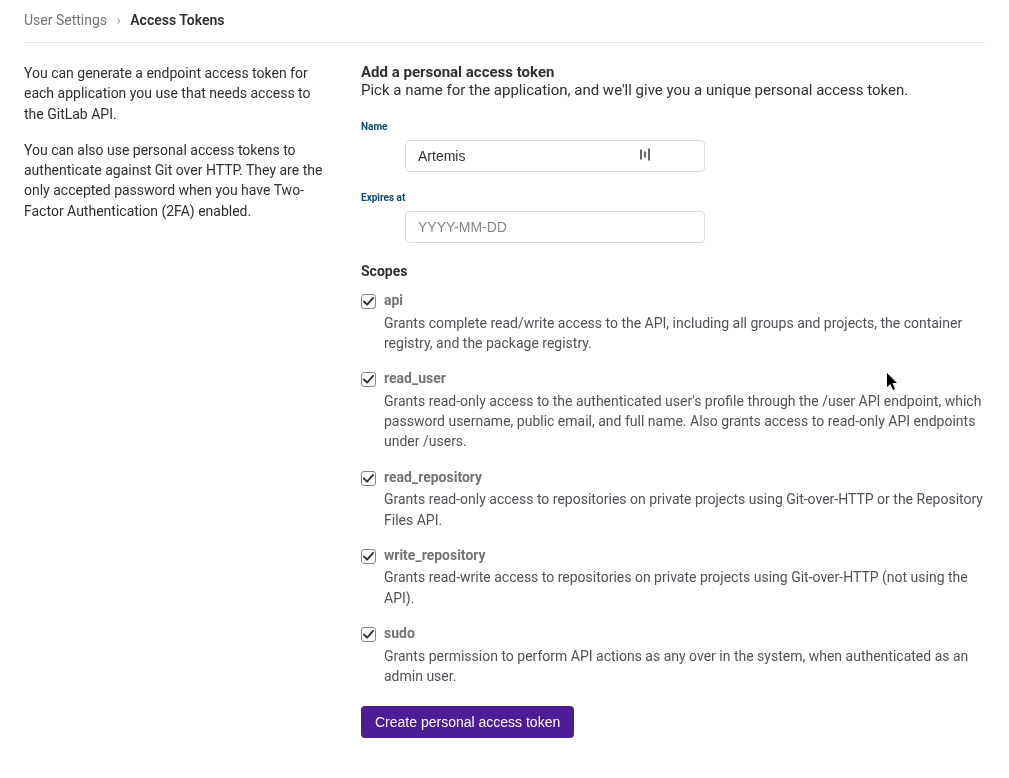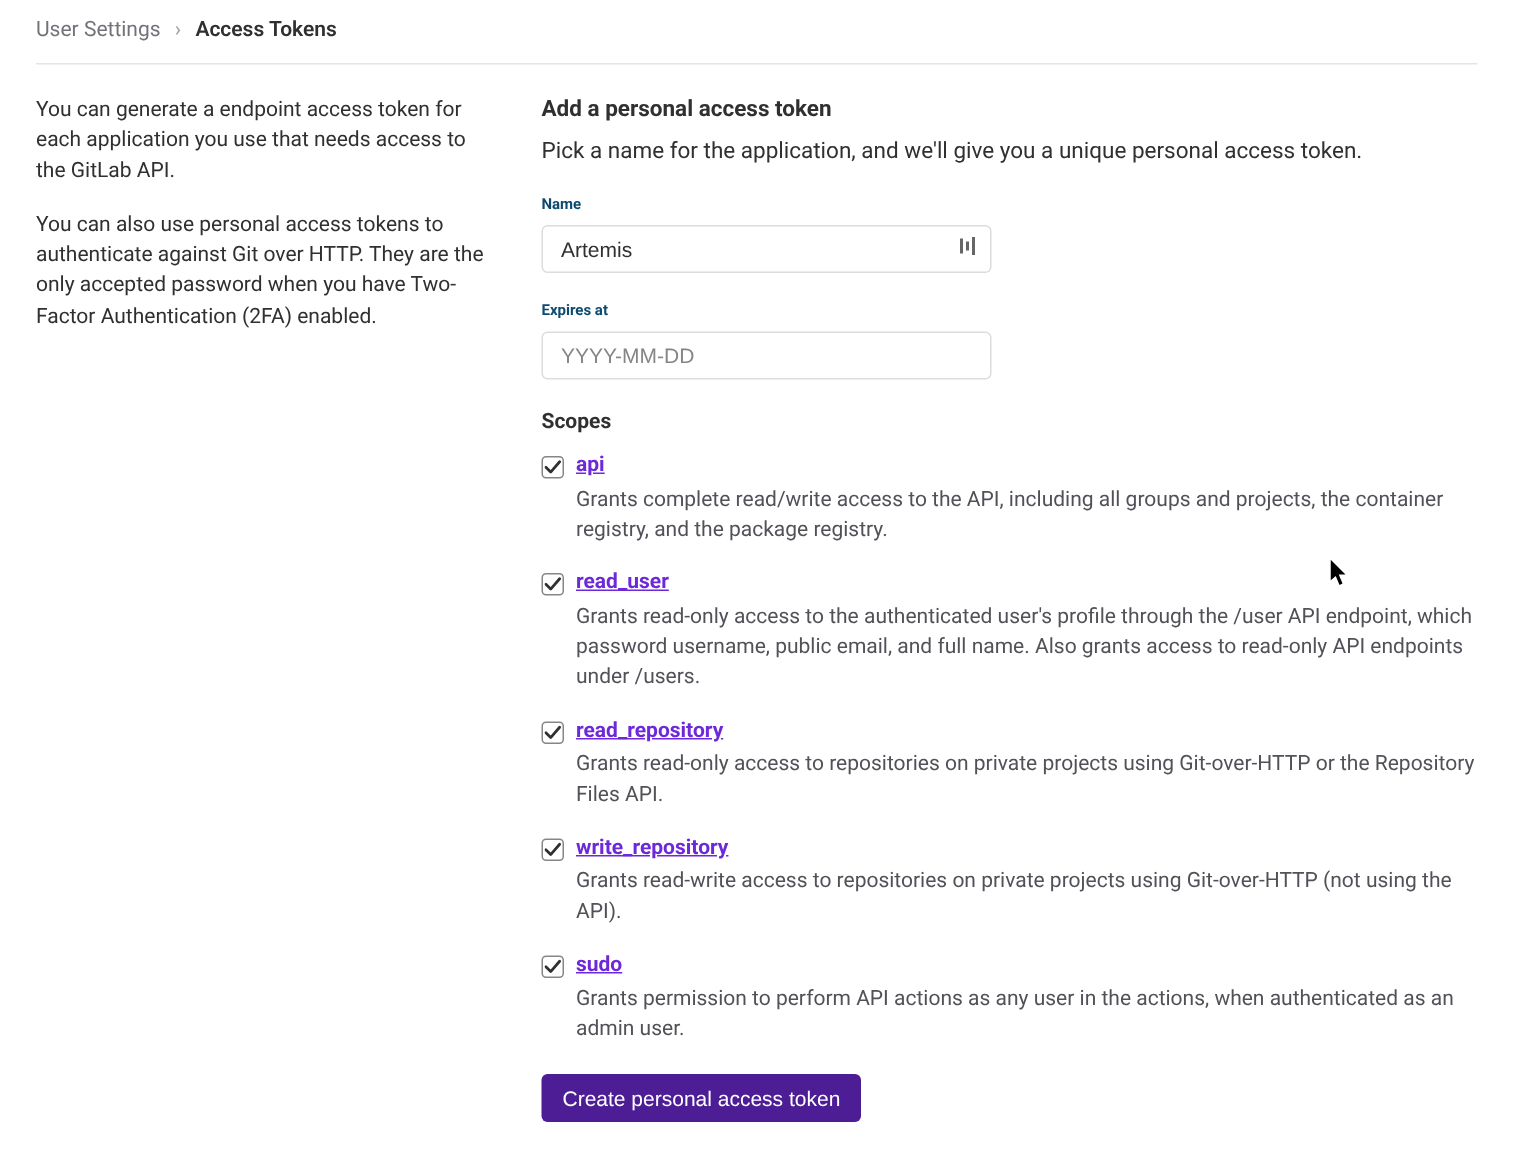--- a/index.html
+++ b/index.html
@@ -48,21 +48,21 @@
       line-height: 1.45;
       color: #303030;
       margin-bottom: 16px;
     }
     .main {
       flex: 1;
     }
     .main h2 {
       font-size: 15px;
       font-weight: 700;
-      margin-bottom: 10px;
+      margin-bottom: 0;
       color: #303030;
     }
     .main .intro {
       font-size: 15px;
       color: #303030;
       margin-bottom: 22px;
     }
     .form-group {
       margin-bottom: 20px;
     }
@@ -78,20 +78,21 @@
       width: 300px;
     }
     input[type="text"] {
       width: 100%;
       padding: 7px 30px 7px 12px;
       font-size: 14px;
       border: 1px solid #dcdcde;
       border-radius: 4px;
       background: #fff;
       color: #303030;
+      margin-left: 44px;
     }
     input[type="text"]::placeholder {
       color: #868686;
     }
     .input-icon {
       position: absolute;
       right: 8px;
       top: 50%;
       transform: translateY(-50%);
       pointer-events: none;
@@ -123,23 +124,22 @@
     .scope-checkbox svg {
       width: 11px;
       height: 11px;
     }
     .scope-text {
       flex: 1;
     }
     .scope-name {
       font-weight: 700;
       font-size: 14px;
-      color: #6d28d9;
+      color: #737373;
       line-height: 1.4;
-      text-decoration: underline;
     }
     .scope-desc {
       font-size: 14px;
       color: #535158;
       line-height: 1.45;
       margin-top: 2px;
     }
     .btn-primary {
       background: #4c1d95;
       color: #fff;
@@ -245,21 +245,21 @@
             </div>
           </div>
           <div class="scope-item">
             <div class="scope-checkbox">
               <svg viewBox="0 0 12 12">
                 <path d="M1 6 L4.5 9.5 L11 2" stroke="#303030" stroke-width="2" fill="none" stroke-linecap="round" stroke-linejoin="round"></path>
               </svg>
             </div>
             <div class="scope-text">
               <div class="scope-name">sudo</div>
-              <div class="scope-desc">Grants permission to perform API actions as any user in the actions, when authenticated as an admin user.</div>
+              <div class="scope-desc">Grants permission to perform API actions as any over in the system, when authenticated as an admin user.</div>
             </div>
           </div>
         </div>
     </div>
 
     <button class="btn-primary">Create personal access token</button>
   </main>
 </div>
 
 <div class="cursor">

